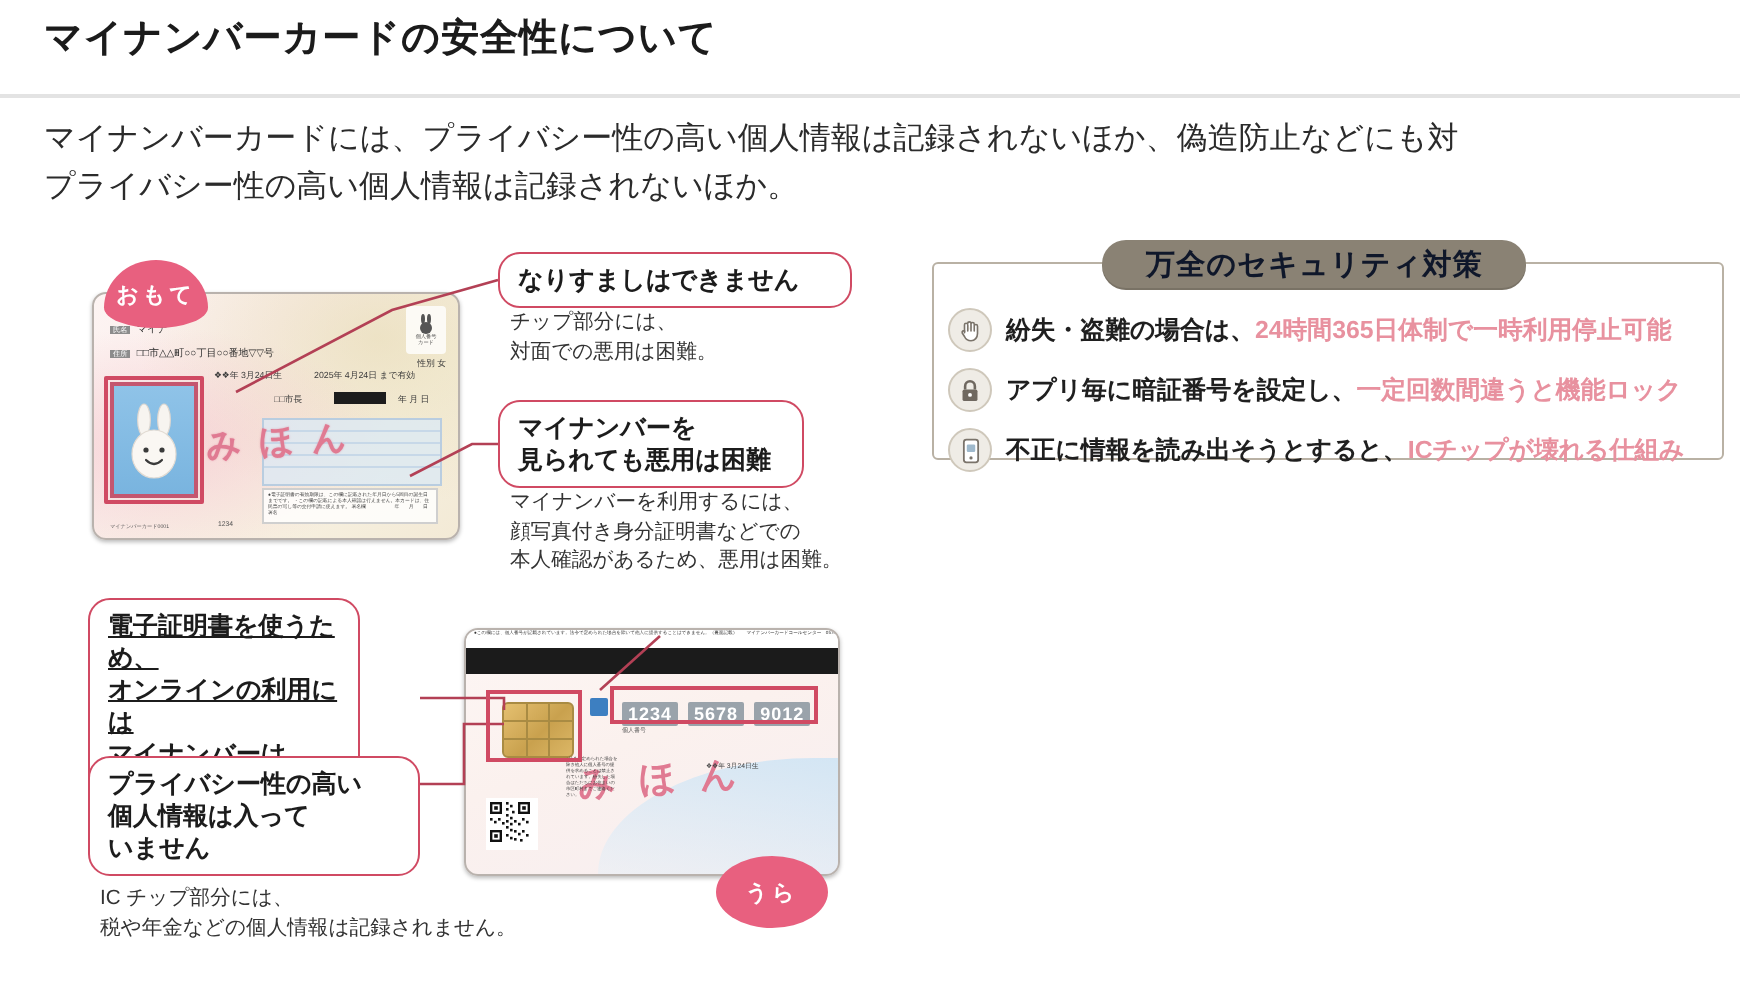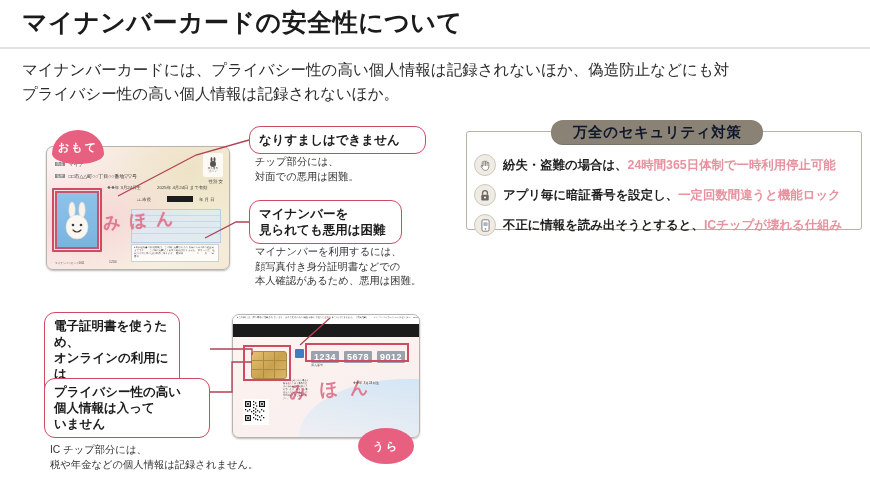--- a/index.html
+++ b/index.html
@@ -6,21 +6,21 @@
   body{
     width:870px;height:497px;background:#ffffff;
     font-family:"Liberation Sans","DejaVu Sans",sans-serif;
     color:#222;overflow:hidden;position:relative;
   }
   .page{position:relative;width:870px;height:497px;}
 
   
   .title{
     position:absolute;left:22px;top:6px;
-    font-size:25px;font-weight:bold;letter-spacing:.5px;color:#1b1b1b;
+    font-size:19px;font-weight:bold;letter-spacing:.5px;color:#1b1b1b;
   }
   .title-rule{
     position:absolute;left:0;top:47px;width:870px;height:2px;background:#e3e3e3;
   }
   .intro{
     position:absolute;left:22px;top:58px;width:830px;
     font-size:15.5px;line-height:1.52;color:#2b2b2b;
   }
 
   
@@ -267,21 +267,21 @@
   <div class="callout" style="left:249px;top:200px;width:153px;">
     <div>マイナンバーを</div>
     <div>見られても悪用は困難</div>
   </div>
   <div class="sub" style="left:255px;top:245px;width:190px;">
     <div>マイナンバーを利用するには、</div>
     <div>顔写真付き身分証明書などでの</div>
     <div>本人確認があるため、悪用は困難。</div>
   </div>
 
-  <div class="callout" style="left:44px;top:312px;width:136px;">
+  <div class="callout" style="left:44px;top:299px;width:136px;text-decoration:underline;">
     <div>電子証明書を使うため、</div>
     <div>オンラインの利用には</div>
     <div>マイナンバーは</div>
     <div>使われません</div>
   </div>
 
   <div class="callout" style="left:44px;top:378px;width:166px;">
     <div>プライバシー性の高い</div>
     <div>個人情報は入って</div>
     <div>いません</div>

